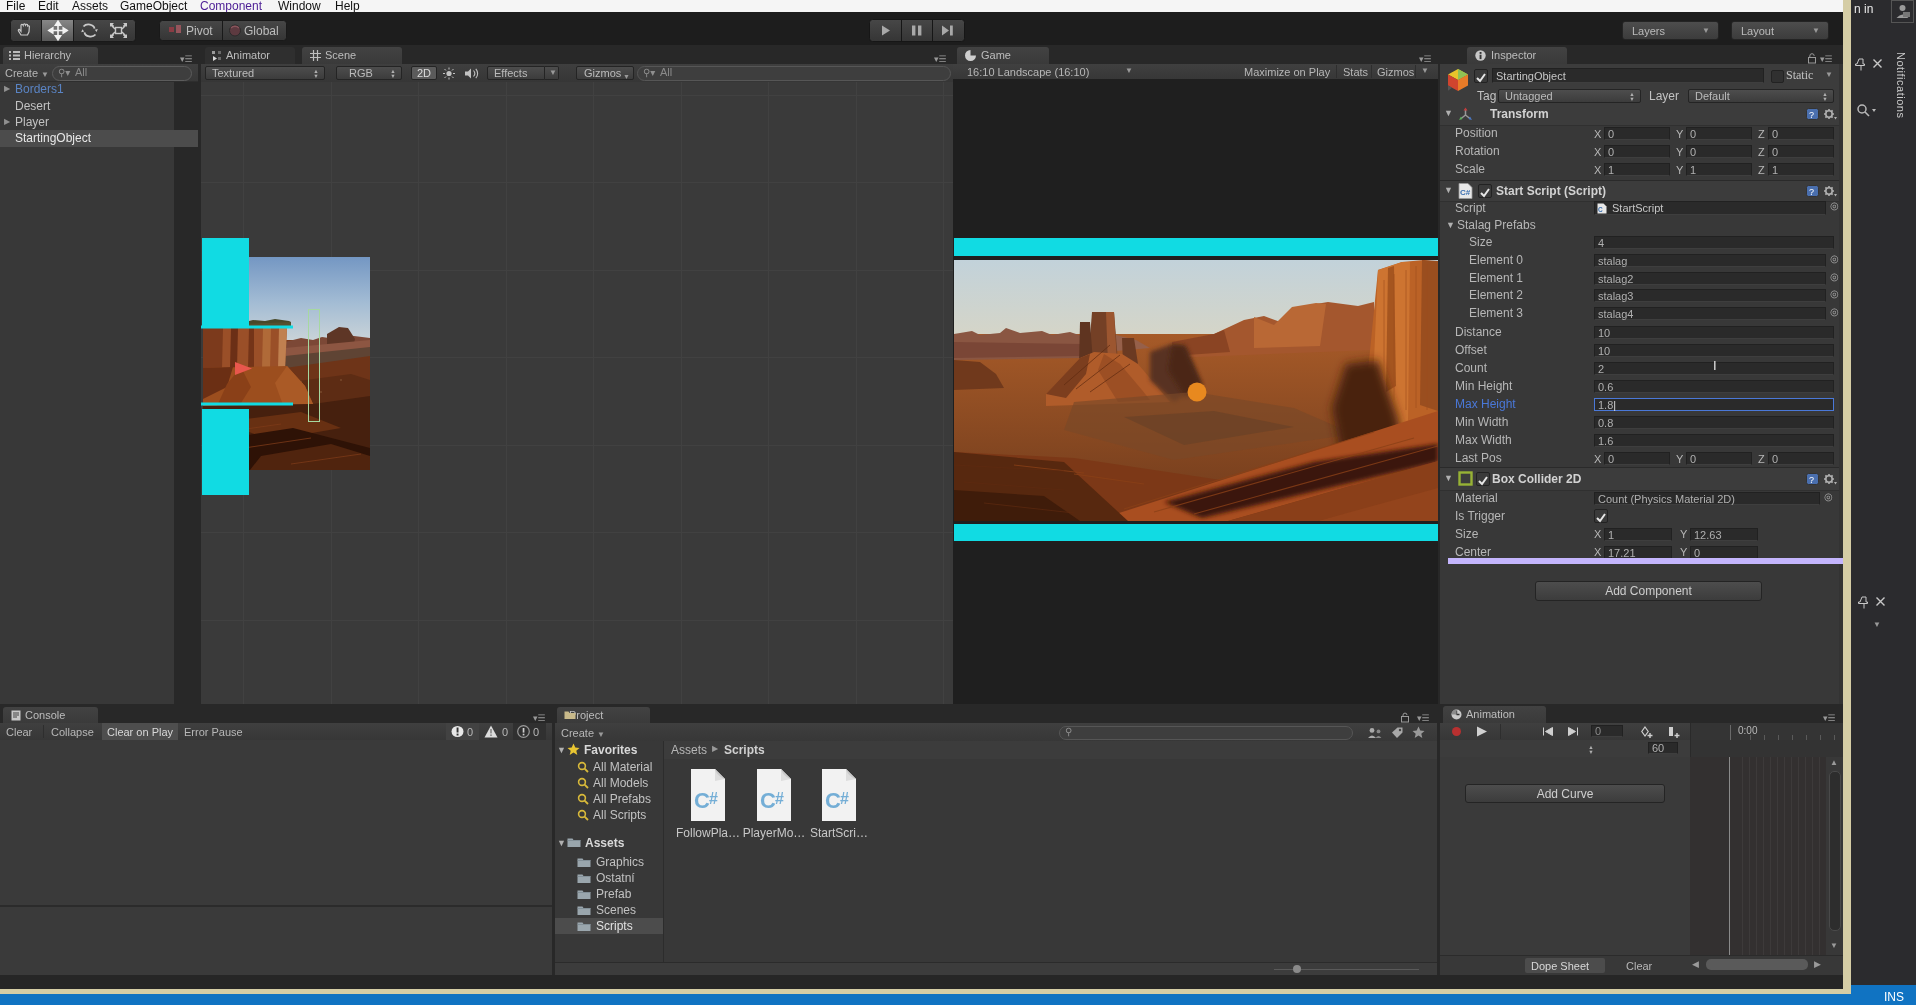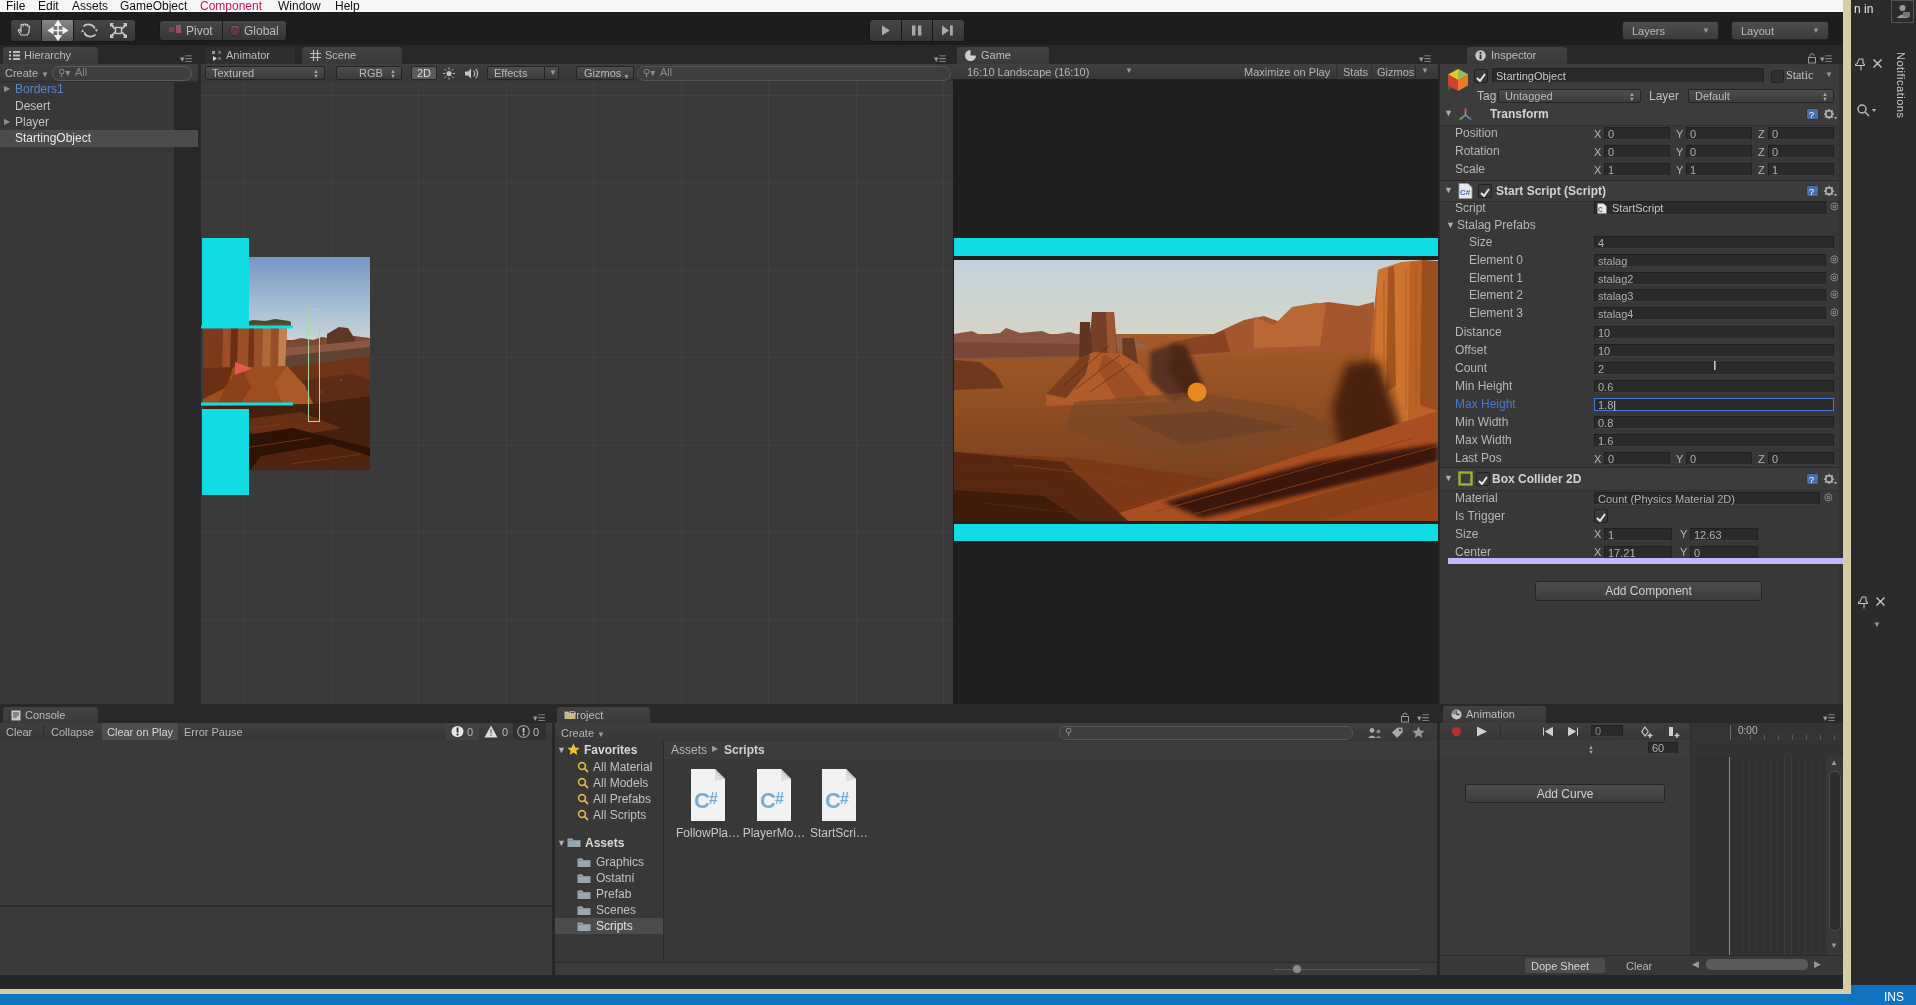--- a/index.html
+++ b/index.html
@@ -18,21 +18,21 @@
   .ud{position:absolute;right:4px;top:2px;width:8px;font-size:5.5px;color:#b0b0b0;line-height:4.5px;text-align:center;}
 </style>
 </head>
 <body>
 
 <div class="abs" style="left:0;top:0;width:1843px;height:12px;background:#f5f5f5;overflow:hidden;">
   <span style="position:absolute;top:-1px;left:6px;color:#111;font-size:12px;">File</span>
     <span style="position:absolute;top:-1px;left:38px;color:#111;font-size:12px;">Edit</span>
     <span style="position:absolute;top:-1px;left:72px;color:#111;font-size:12px;">Assets</span>
     <span style="position:absolute;top:-1px;left:120px;color:#111;font-size:12px;">GameObject</span>
-    <span style="position:absolute;top:-1px;left:200px;color:#be185d;font-size:12px;">Component</span>
+    <span style="position:absolute;top:-1px;left:200px;color:#4c1d95;font-size:12px;">Component</span>
     <span style="position:absolute;top:-1px;left:278px;color:#111;font-size:12px;">Window</span>
     <span style="position:absolute;top:-1px;left:335px;color:#111;font-size:12px;">Help</span>
 </div>
 
 <div class="abs" id="topbar" style="left:0;top:12px;width:1843px;height:33px;background:#1d1d1d;">
 
   <svg class="abs" style="left:10px;top:7px;" width="126" height="23" viewBox="0 0 126 23">
     <defs>
       <linearGradient id="btn" x1="0" y1="0" x2="0" y2="1">
         <stop offset="0" stop-color="#474747"></stop>
@@ -163,21 +163,21 @@
       <g stroke="#bdbdbd" stroke-width="1.2" fill="none">
           <path d="M3.5 0 v11 M7.5 0 v11 M0 3.5 h11 M0 7.5 h11"></path>
         </g>
     </svg>
     <span style="margin-left:23px;line-height:17px;">Scene</span>
   </div>
   <div class="pmenu" style="left:733px;top:9px;">▾☰</div>
 
   <div class="abs" style="left:0;top:19px;width:752px;height:18px;background:linear-gradient(#3f3f3f,#363636);border-bottom:1px solid #2a2a2a;">
     <div class="dd" style="left:4px;top:2px;width:120px;height:14px;line-height:13px;padding-left:6px;border-radius:2px;">Textured<span class="ud">▲<br>▼</span></div>
-    <div class="dd" style="left:135px;top:2px;width:66px;height:14px;line-height:13px;padding-left:22px;border-radius:2px;">RGB<span class="ud">▲<br>▼</span></div>
+    <div class="dd" style="left:135px;top:2px;width:66px;height:14px;line-height:13px;padding-left:12px;border-radius:2px;">RGB<span class="ud">▲<br>▼</span></div>
     <div class="dd" style="left:210px;top:2px;width:26px;height:14px;line-height:13px;text-align:center;background:#5b5b5b;border-radius:2px;color:#ddd;">2D</div>
     <svg class="abs" style="left:240px;top:3px;" width="16" height="13" viewBox="0 0 16 13">
       <circle cx="8" cy="6.5" r="2.6" fill="#c2c2c2"></circle>
       <g stroke="#c2c2c2" stroke-width="1">
           <path d="M8 0.5 v2 M8 10.5 v2 M2 6.5 h2 M12 6.5 h2 M3.5 2 l1.5 1.5 M11 9.5 l1.5 1.5 M12.5 2 l-1.5 1.5 M5 9.5 L3.5 11"></path>
         </g>
     </svg>
     <svg class="abs" style="left:262px;top:3px;" width="16" height="13" viewBox="0 0 16 13">
       <path d="M2 4.5 h3 l3 -3 v10 l-3 -3 h-3z" fill="#c2c2c2"></path>
       <path d="M10.5 3.5 a4.5 4.5 0 0 1 0 6 M12.8 1.8 a7 7 0 0 1 0 9.4" stroke="#c2c2c2" fill="none" stroke-width="1.1"></path>

